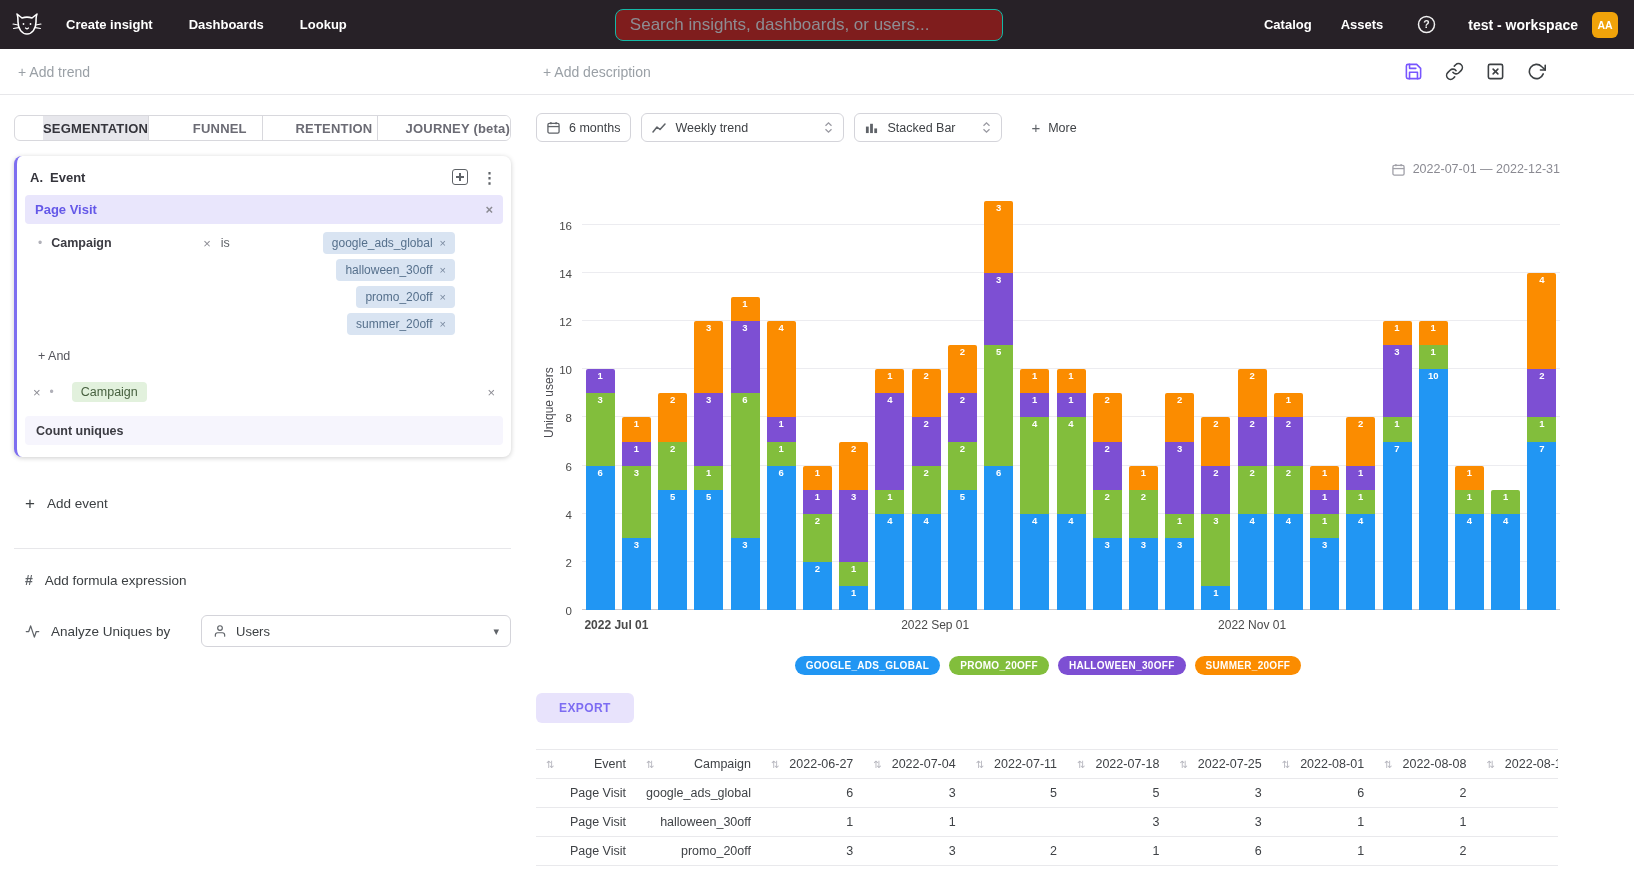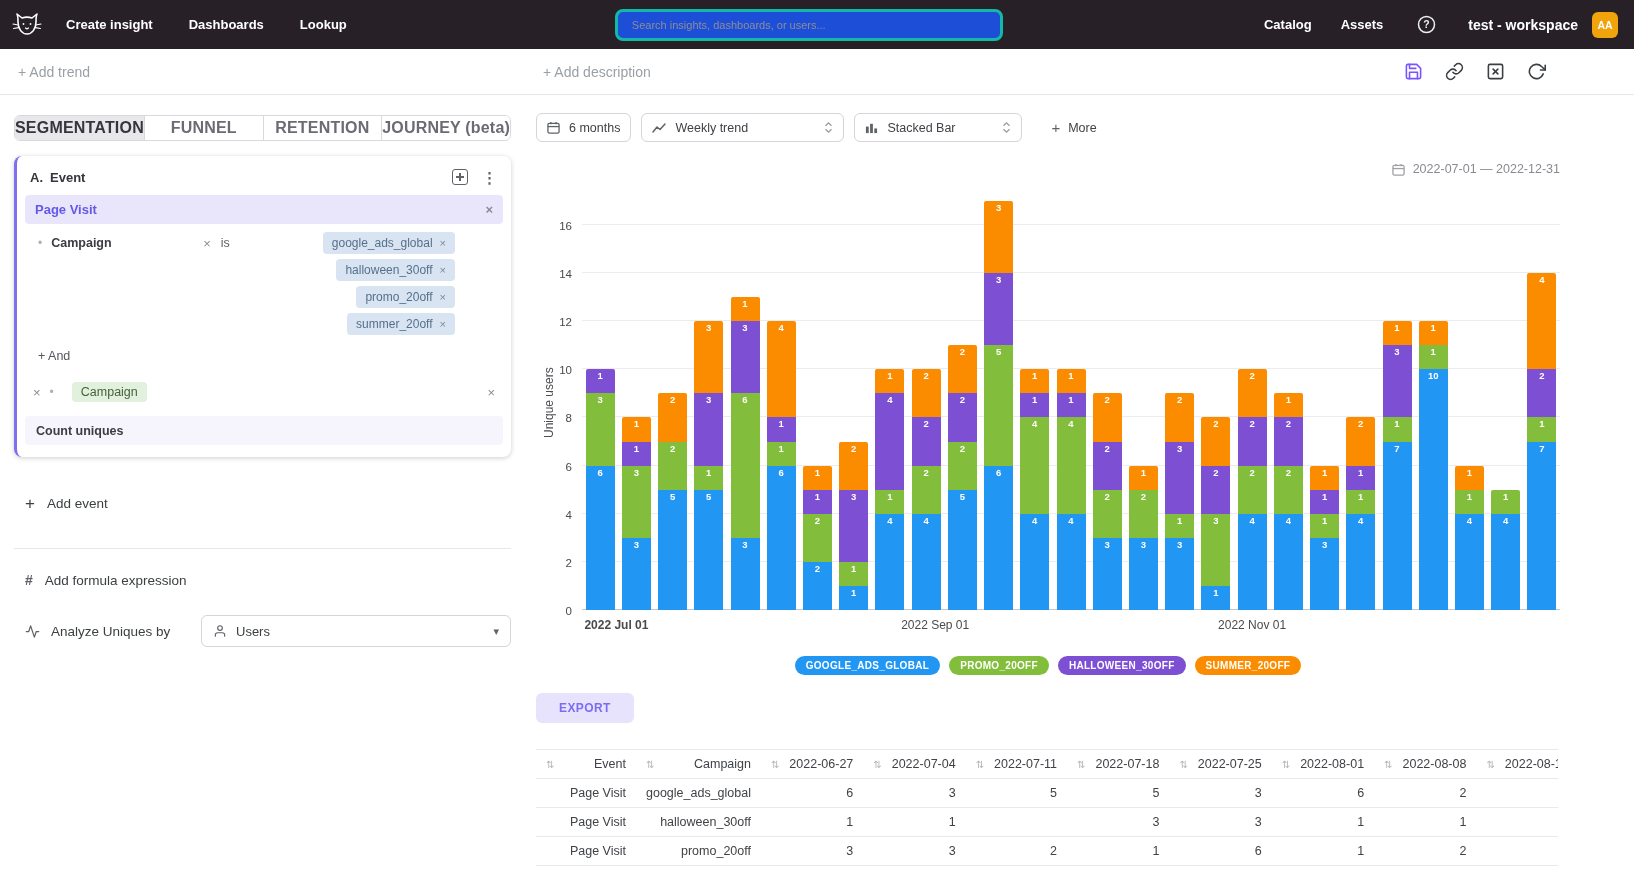--- a/index.html
+++ b/index.html
@@ -5,22 +5,22 @@
   * { box-sizing: border-box; }
   html, body { margin:0; padding:0; width:1634px; height:873px; overflow:hidden; background:#fff;
     font-family:"Liberation Sans", sans-serif; }
 
   
   .topnav { height:49px; background:#272127; display:flex; align-items:center; padding:0 16px 0 10px; }
   .logo { width:34px; display:flex; align-items:center; justify-content:center; margin-right:22px; cursor:pointer; }
   .nav-left { display:flex; align-items:center; }
   .nav-link { color:#fff; font-size:13px; font-weight:700; margin-right:36px; cursor:pointer; white-space:nowrap; }
   .search-wrap { flex:1; display:flex; justify-content:center; }
-  .search { width:388px; height:32px; background:#1d4ed8; border:3px solid #14b8a6; border-radius:8px;
-    color:#ddd; font-size:11px; padding:0 14px; outline:none; font-family:"Liberation Sans",sans-serif; }
+  .search { width:388px; height:32px; background:#7f1d1d; border:1px solid #14b8a6; border-radius:8px;
+    color:#ddd; font-size:17px; padding:0 14px; outline:none; font-family:"Liberation Sans",sans-serif; }
   .search::placeholder { color:#8d8d93; }
   .nav-right { display:flex; align-items:center; }
   .nav-right .nav-link { margin-right:0; margin-left:29px; }
   .help { margin-left:34px; cursor:pointer; display:flex; }
   .workspace { color:#fff; font-size:14px; font-weight:700; margin-left:32px; cursor:pointer; white-space:nowrap; }
   .avatar { width:26px; height:26px; border-radius:6px; background:#F0A30A; color:#fff; font-size:10.5px;
     font-weight:700; display:flex; align-items:center; justify-content:center; margin-left:14px; cursor:pointer; }
 
   
   .subheader { height:46px; border-bottom:1px solid #e7e7ea; display:flex; align-items:center;
@@ -30,22 +30,22 @@
   .actions { margin-left:auto; display:flex; align-items:center; gap:22px; }
   .actions .icon-btn { cursor:pointer; display:flex; }
 
   
   .main { display:flex; align-items:flex-start; }
   .builder { width:527px; min-width:527px; padding:20px 16px 0 14px; }
   .content { flex:1; padding:18px 0 0 9px; }
 
   
   .tabs { display:flex; height:26px; border:1px solid #d8d8dd; border-radius:6px; overflow:hidden; }
-  .tab { flex:1; display:flex; align-items:center; justify-content:center; font-size:16px; font-weight:700;
-    letter-spacing:.2px; color:#6b6b74; background:#fff; border-right:1px solid #d8d8dd; cursor:pointer; white-space:nowrap; }
+  .tab { flex:1; display:flex; align-items:center; justify-content:center; font-size:13px; font-weight:700;
+    letter-spacing:.2px; color:#6b6b74; background:#fff; border-right:1px solid #d8d8dd; cursor:pointer; white-space:nowrap;margin-left:28px; }
   .tab:last-child { border-right:none; }
   .tab.active { background:#e7e7ec; color:#35353c; }
 
   .event-card { margin-top:15px; width:497px; background:#fff; border-radius:8px;
     border-left:3px solid #7e6ff0; box-shadow:0 1px 5px rgba(0,0,0,.2); padding-bottom:12px; }
   .card-head { display:flex; align-items:center; padding:13px 14px 10px 13px; gap:7px; }
   .card-letter, .card-type { font-size:13px; font-weight:700; color:#35353c; }
   .head-icons { margin-left:auto; display:flex; align-items:center; gap:14px; }
   .plus-square { width:16px; height:16px; border:1.6px solid #5f6368; border-radius:3px; position:relative; cursor:pointer; }
   .plus-square::before, .plus-square::after { content:""; position:absolute; background:#5f6368; }
@@ -89,21 +89,21 @@
   .analyze-label { font-size:13.5px; color:#3c4043; }
   .users-select { margin-left:auto; width:310px; height:32px; border:1px solid #d4d4da; border-radius:6px;
     display:flex; align-items:center; gap:9px; padding:0 11px; font-size:13px; color:#3c4043; cursor:pointer; }
   .users-select .caret { margin-left:auto; color:#5f6368; font-size:11px; }
 
   
   .chart-toolbar { display:flex; align-items:center; gap:10px; }
   .ctl { height:29px; border:1px solid #d4d4da; border-radius:6px; background:#fff; display:flex;
     align-items:center; gap:9px; padding:0 10px; font-size:12.5px; color:#3f4246; cursor:pointer; white-space:nowrap; }
   .ctl .grow { flex:1; }
-  .ctl.w200 { width:203px; } .ctl.w140 { width:168px; }
+  .ctl.w200 { width:203px; } .ctl.w140 { width:148px; }
   .more-btn { display:flex; align-items:center; gap:8px; font-size:12.5px; color:#3f4246;
     margin-left:19px; cursor:pointer; }
   .more-btn .plus { color:#5f6368; font-size:15px; }
 
   .date-range { width:1024px; margin-top:20px; display:flex; justify-content:flex-end; align-items:center;
     gap:8px; color:#8a8a92; font-size:12.5px; }
 
   
   .chart-wrap { position:relative; width:1024px; height:446px; margin-top:20px; }
   .y-title { position:absolute; left:6px; top:0; height:414px; display:flex; align-items:center;

